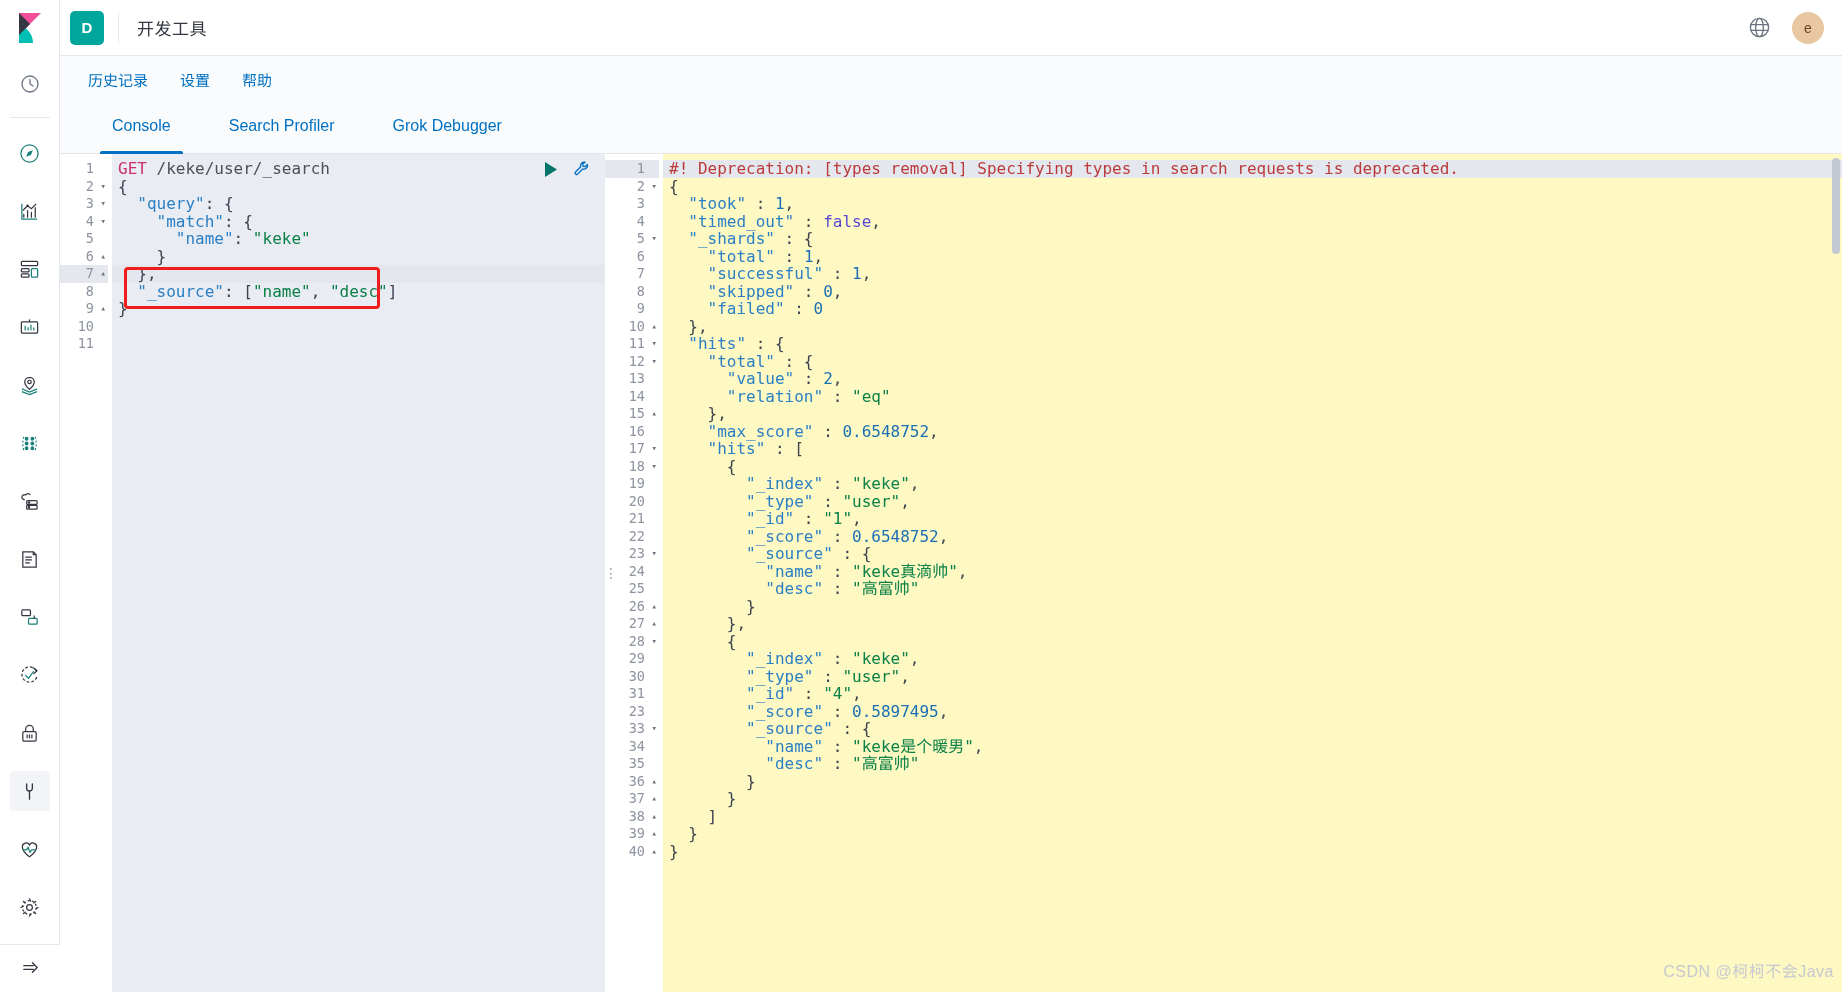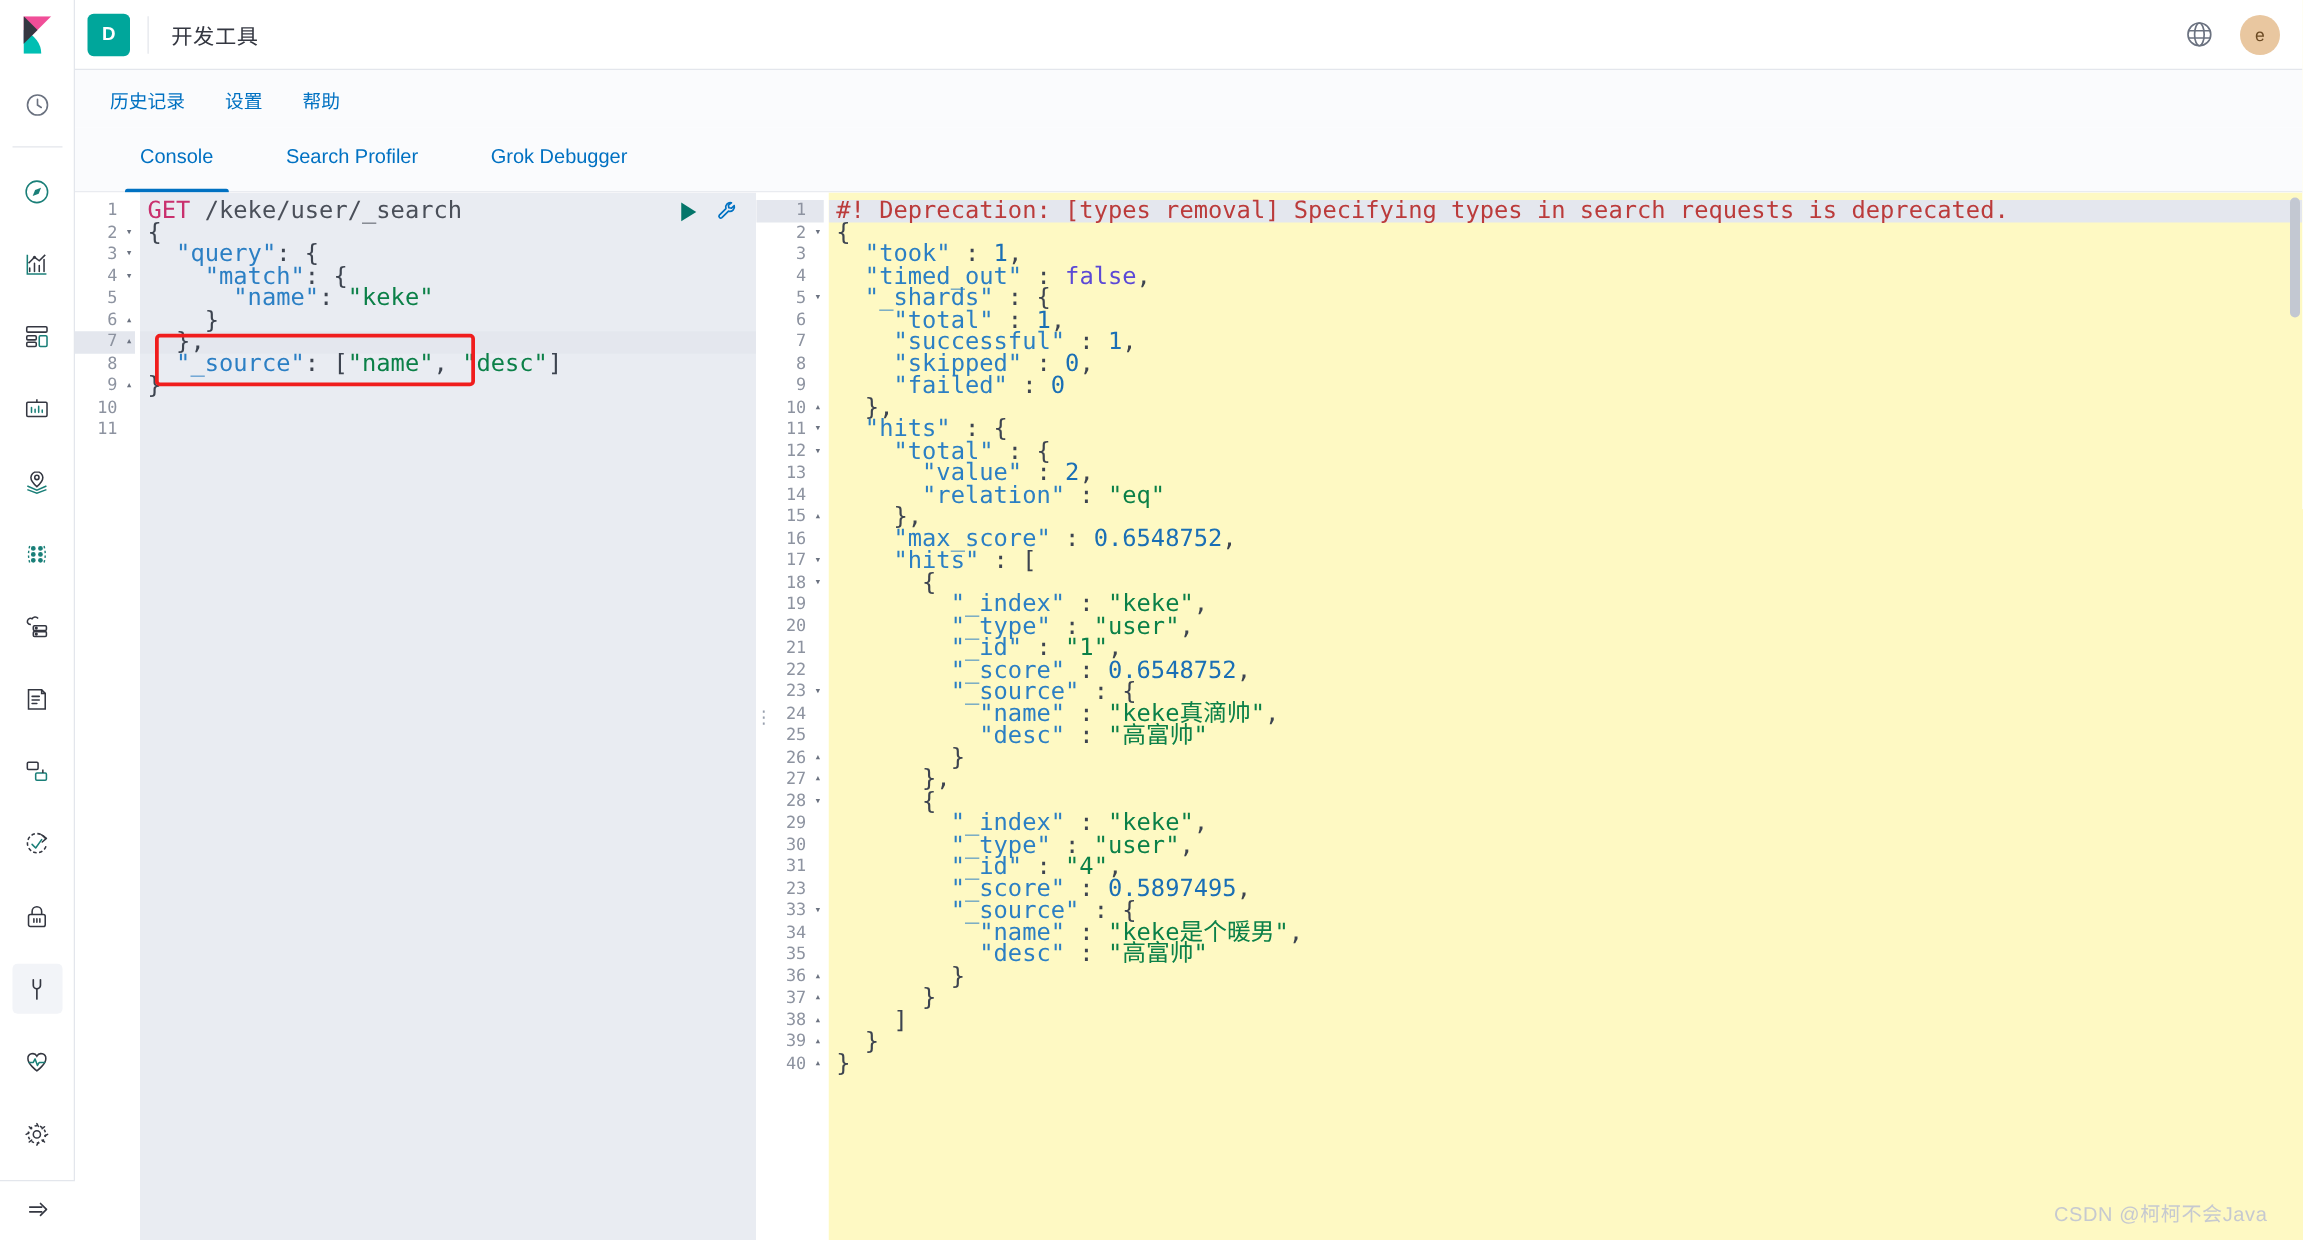--- a/index.html
+++ b/index.html
@@ -106,21 +106,21 @@
   .gutter-left { width: 52px; padding-right: 4px; }
   .gutter-right { width: 58px; padding-right: 4px; }
   .gline { height: 17.5px; position: relative; padding-right: 14px; white-space: nowrap; }
   .gline.hl { background: #e4e7ee; }
   .fold {
     position: absolute; right: 2px; top: 0; font-size: 9px; color: #6b7280;
     line-height: 17.5px; cursor: pointer;
   }
   .code {
     flex: 1; font-family: "DejaVu Sans Mono", "Liberation Mono", monospace;
-    font-size: 19px; line-height: 17.5px; padding-top: 6px;
+    font-size: 16px; line-height: 17.5px; padding-top: 6px;
     white-space: pre; overflow: hidden; position: relative;
   }
   .code-left { background: #e9ecf2; }
   .code-right { background: #fef9c3; }
   .cline { height: 17.5px; padding-left: 6px; }
   .cline.hl { background: #e4e7ee; }
   .cline.hl-resp { background: #e4e7ee; }
 
   
   .k-method { color: #c9306e; }
@@ -162,21 +162,21 @@
 
   
   .collapse-btn {
     position: absolute; left: 0; bottom: 0; width: 60px; height: 48px;
     display: flex; align-items: center; justify-content: center;
     border-top: 1px solid #e3e6ec; background: #fff; cursor: pointer;
   }
 
   
   .watermark {
-    position: absolute; right: 28px; bottom: 10px;
+    position: absolute; right: 8px; bottom: 10px;
     font-size: 16px; color: #c6c9d0; letter-spacing: .5px;
     user-select: none; z-index: 9;
   }
 </style>
 </head>
 <body>
 
 <div class="app">
 
   <nav class="rail">

